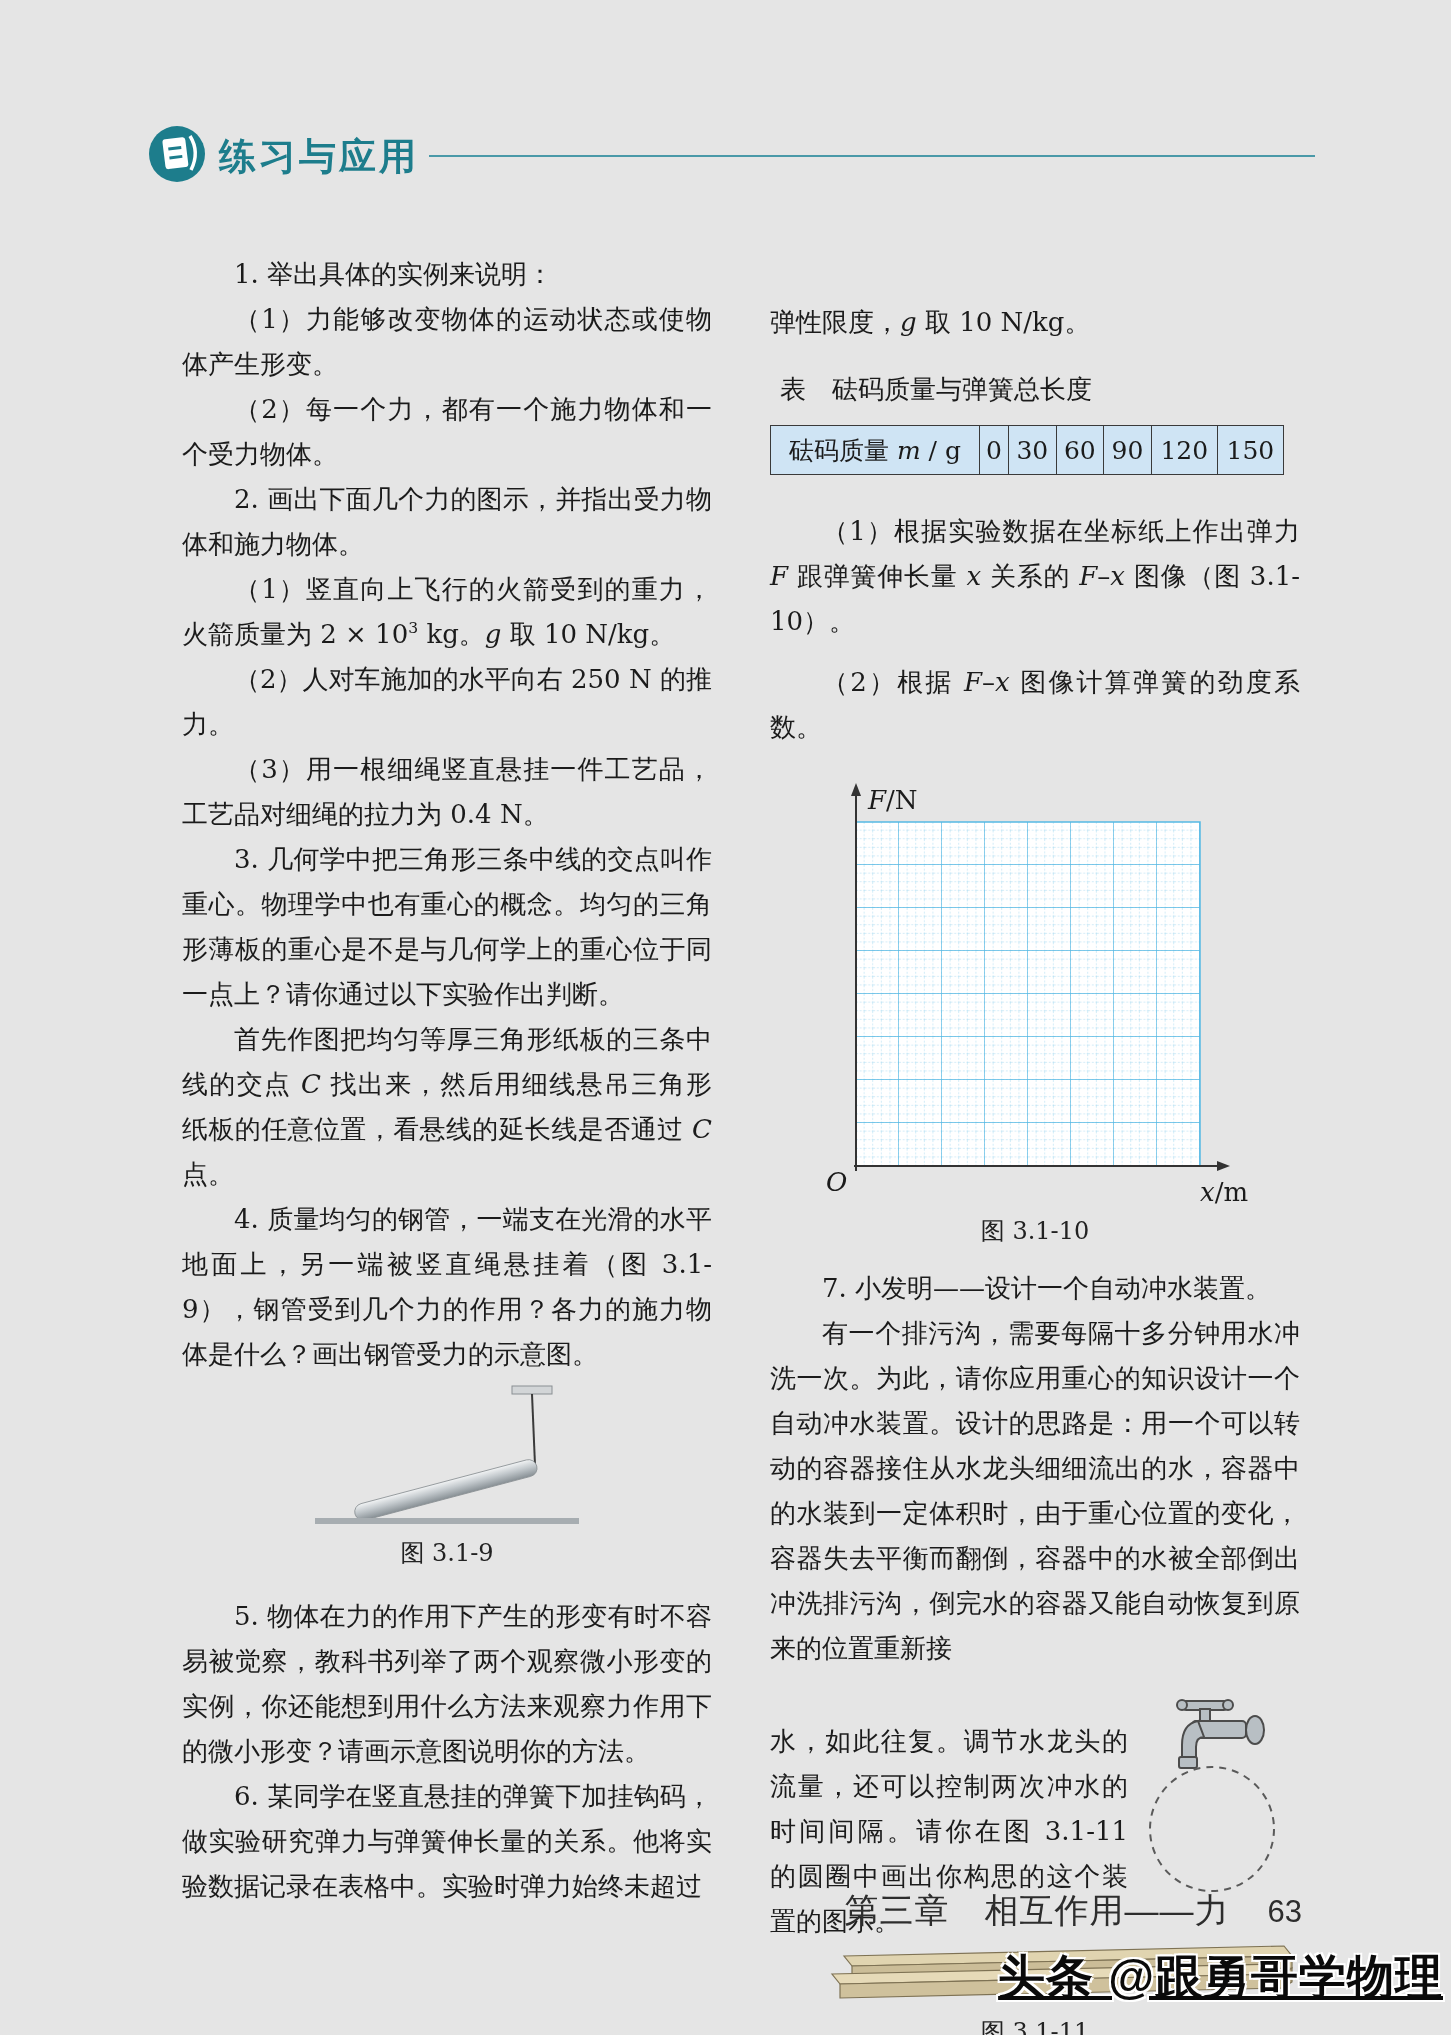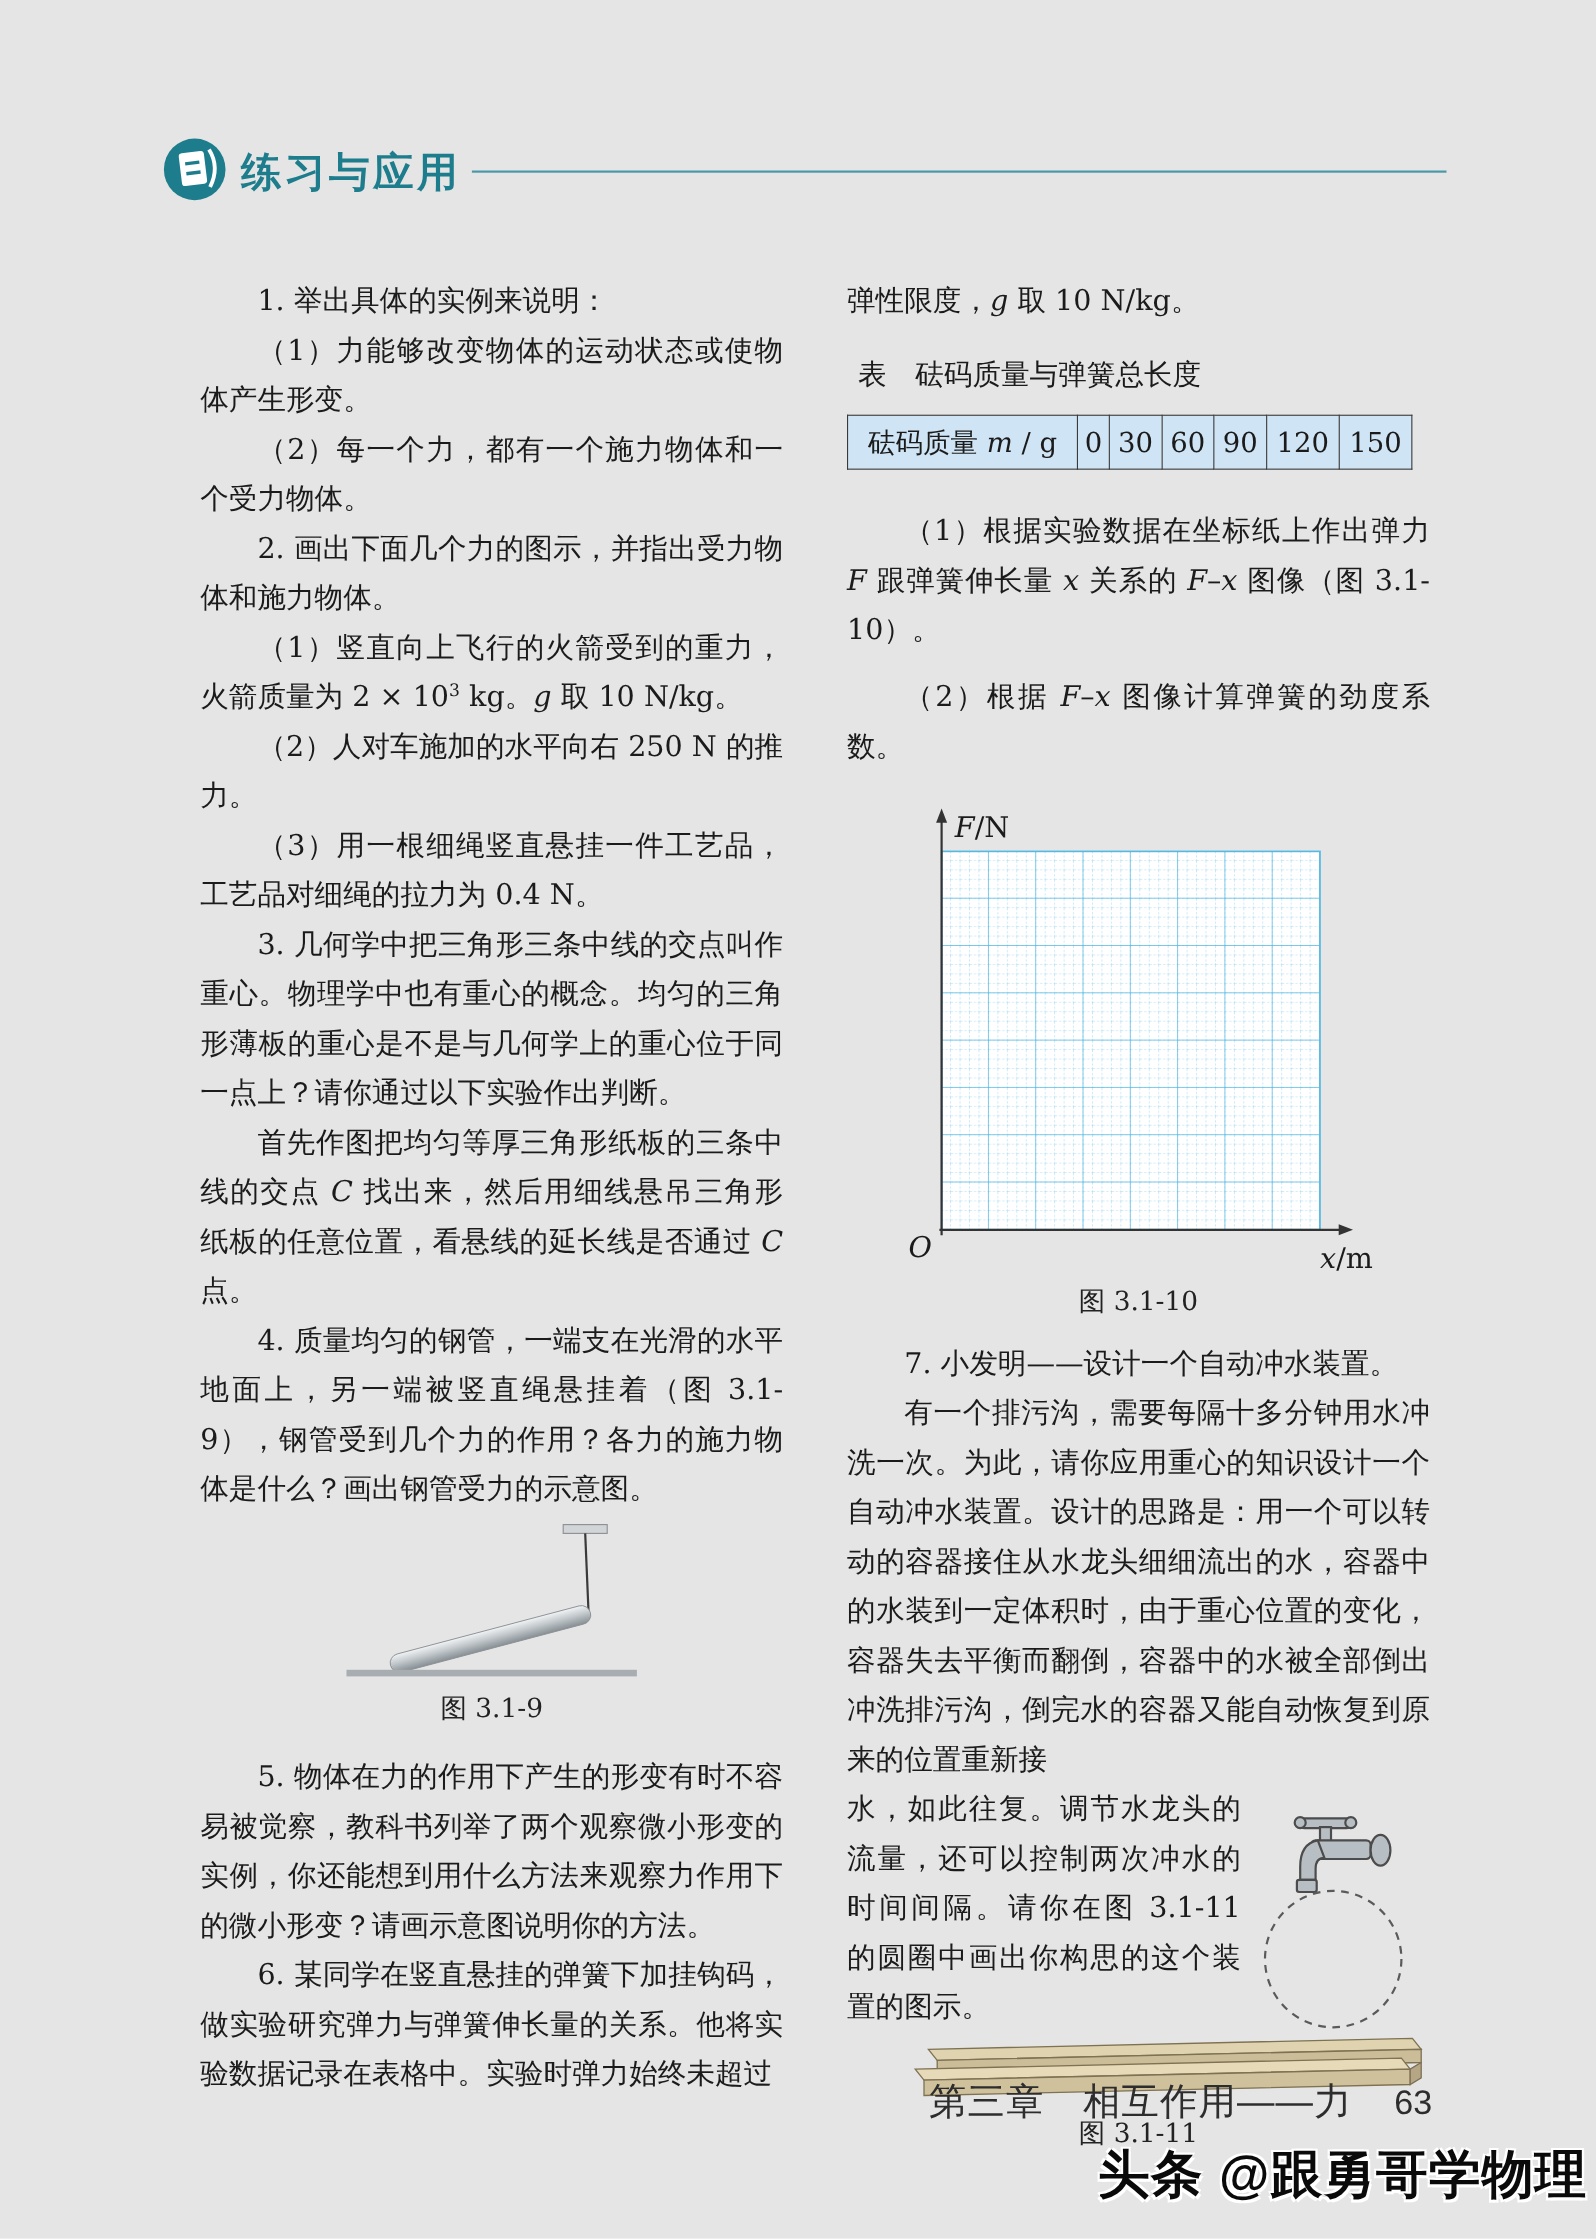--- a/index.html
+++ b/index.html
@@ -14,21 +14,21 @@
           font-weight:bold;font-size:37px;color:#1d7d8c;letter-spacing:3px;white-space:nowrap;}
   .hrule{position:absolute;left:282px;right:0;top:33px;height:2px;background:#4a99a8;}
 
   
   .col{position:absolute;top:252px;width:530px;font-size:26px;line-height:45px;
        text-align:justify;color:#1b1b1b;}
   .col-left{left:182px;}
   .col-right{left:770px;}
   .col p{margin:0;}
   p.para{text-indent:52px;}
-  p.cont{text-indent:0;}
+  p.cont{text-indent:0;margin-top:48px;}
   sup{font-size:60%;line-height:0;}
   i{font-style:italic;}
 
   
   .ttl{margin-top:22px !important;padding-left:10px;}
   .dtable{border-collapse:collapse;margin-top:13px;width:514px;}
   .dtable td{border:1.6px solid #3a3a3a;text-align:center;font-size:25px;height:48px;padding:0 4px;}
   .dtable tr.r1 td{background:#cfe4f4;}
   .dtable tr.r2 td{background:#e9f3fa;}
   .dtable td.lab{width:200px;}
@@ -50,21 +50,21 @@
   .p5m{margin-top:18px !important;}
 
   
   .footer{position:absolute;top:1888px;left:770px;width:532px;display:flex;
           justify-content:flex-end;align-items:baseline;gap:38px;
           font-family:"Liberation Sans",sans-serif;color:#2d2d2d;}
   .footer .chap{font-size:34px;letter-spacing:1px;}
   .footer .pnum{font-size:31px;}
   .wm{position:absolute;top:1946px;right:8px;font-family:"Liberation Sans",sans-serif;
       font-weight:bold;font-size:47px;color:#0a0a0a;letter-spacing:1px;white-space:nowrap;
-      text-shadow:2px 2px 0 #fff,-2px -2px 0 #fff,2px -2px 0 #fff,-2px 2px 0 #fff;}
+      text-shadow:2px 2px 0 #fff,-2px -2px 0 #fff,2px -2px 0 #fff,-2px 2px 0 #fff;text-decoration:underline;}
 </style>
 </head>
 <body>
 
 <div class="page">
 
   <div class="hdr">
     <svg class="hicon" viewBox="0 0 60 60">
       <circle cx="30" cy="30" r="28" fill="#1d7d8c"></circle>
       <g transform="rotate(-7 30 30)">

